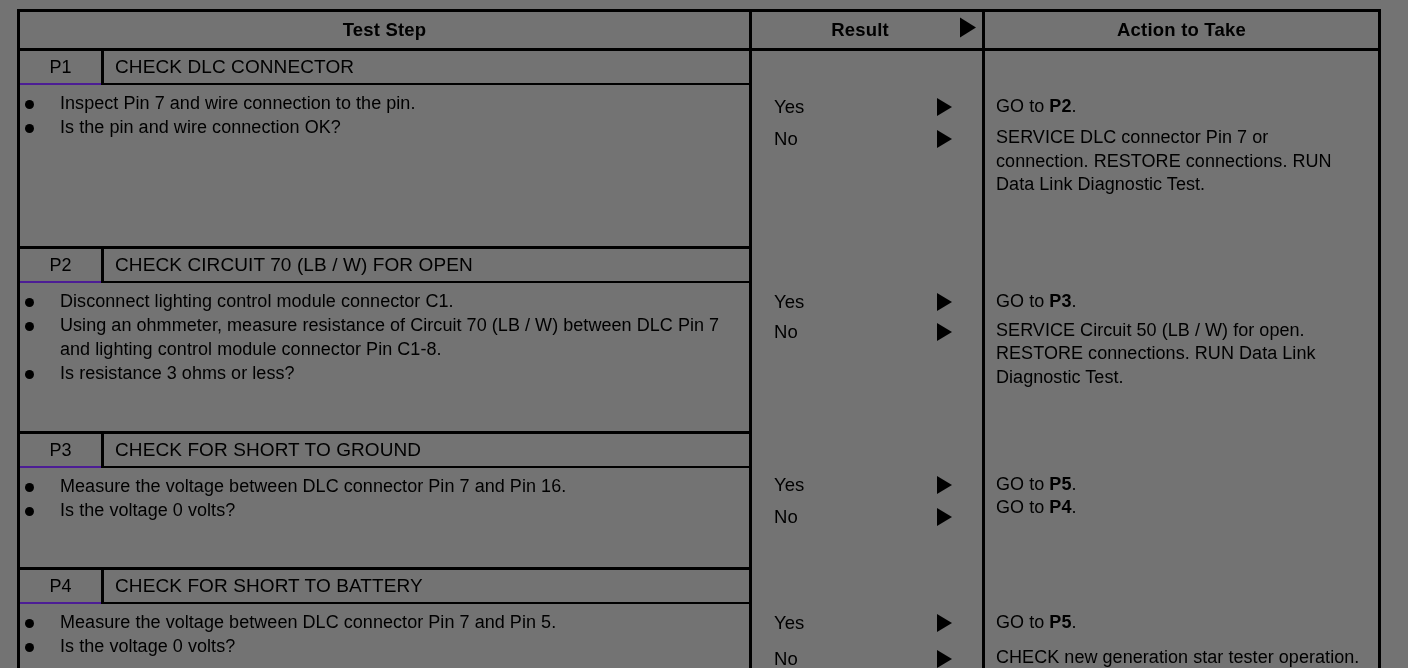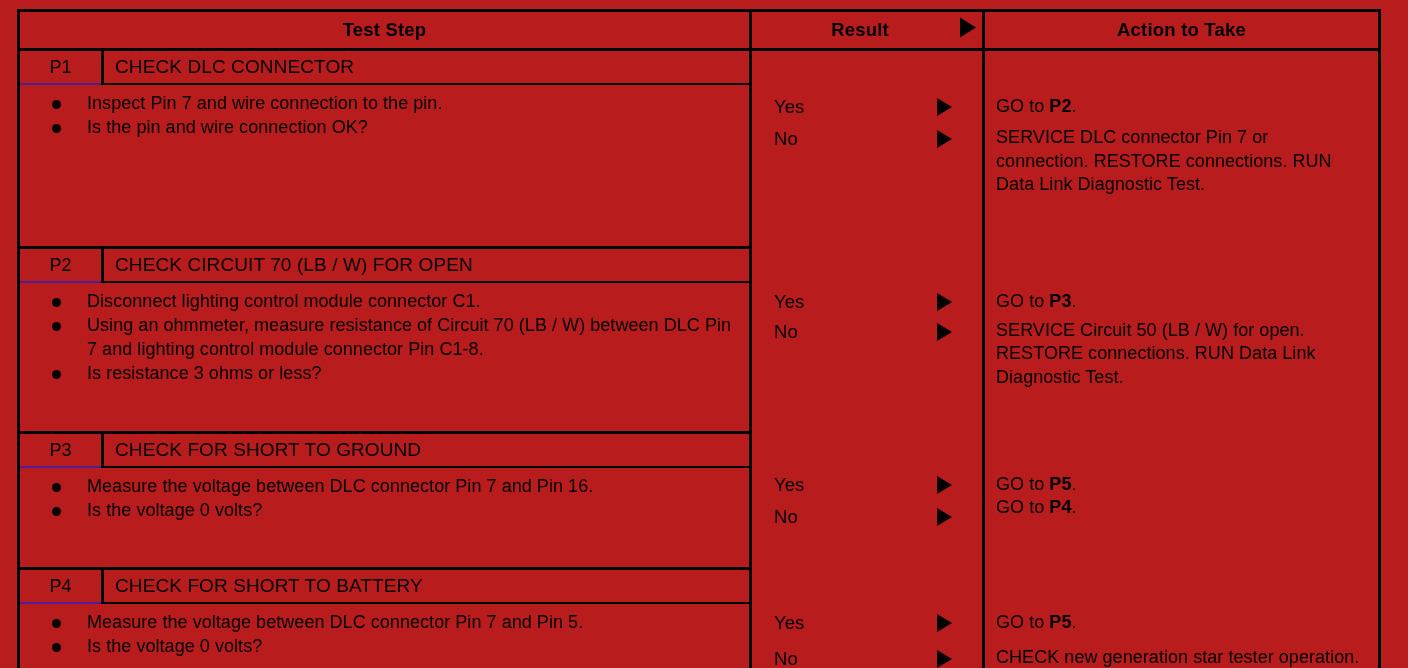--- a/index.html
+++ b/index.html
@@ -12,21 +12,21 @@
     height: 668px;
     font-family: "Liberation Sans", sans-serif;
     color: #000000;
     overflow: hidden;
   }
 
   .page {
     position: relative;
     width: 1408px;
     height: 668px;
-    background: #b91c1c;
+    background: #737373;
   }
 
   
   .diag-table {
     position: absolute;
     left: 17px;
     top: 9px;
     width: 1361px;
     border-collapse: collapse;
     table-layout: fixed;
@@ -104,21 +104,21 @@
     vertical-align: middle;
     height: 32px;
     letter-spacing: 0.1px;
     white-space: nowrap;
   }
 
   
   .body-cell {
     border-right: 3px solid #000;
     border-bottom: 3px solid #000;
-    padding: 7px 8px 8px 28px;
+    padding: 7px 8px 8px 1px;
     vertical-align: top;
   }
   tr.last-row .body-cell,
   tr.last-row .result-cell,
   tr.last-row .action-cell { border-bottom: none; }
 
   
   .span-cell {
     border-right: 3px solid #000;
     padding: 0;

